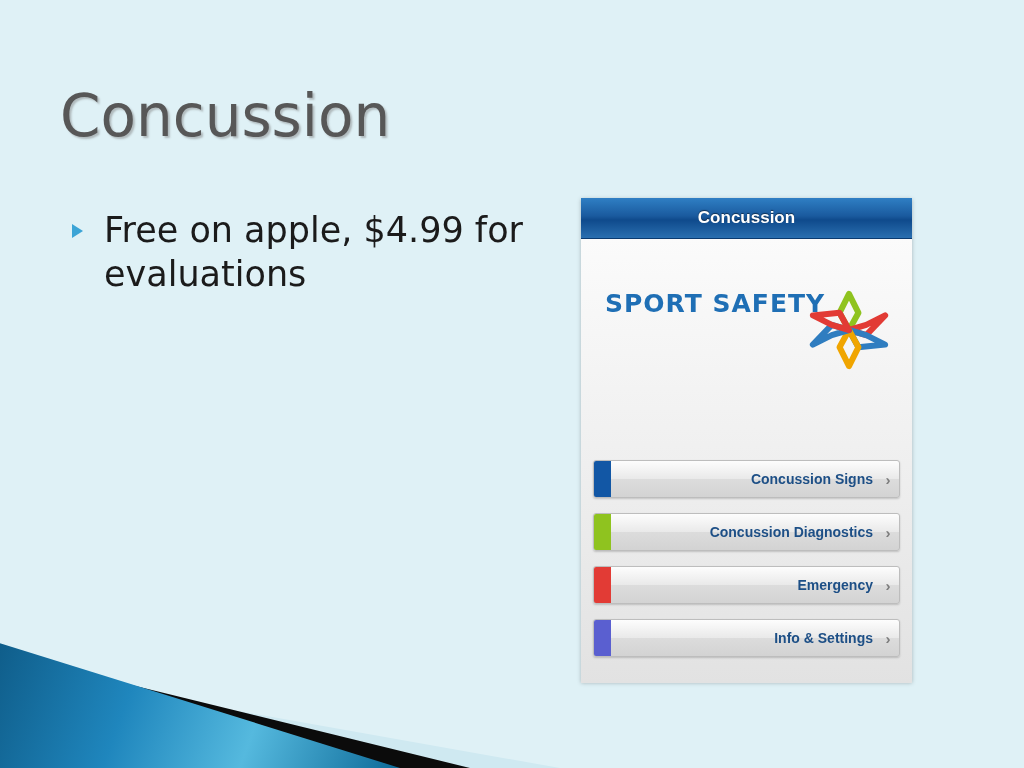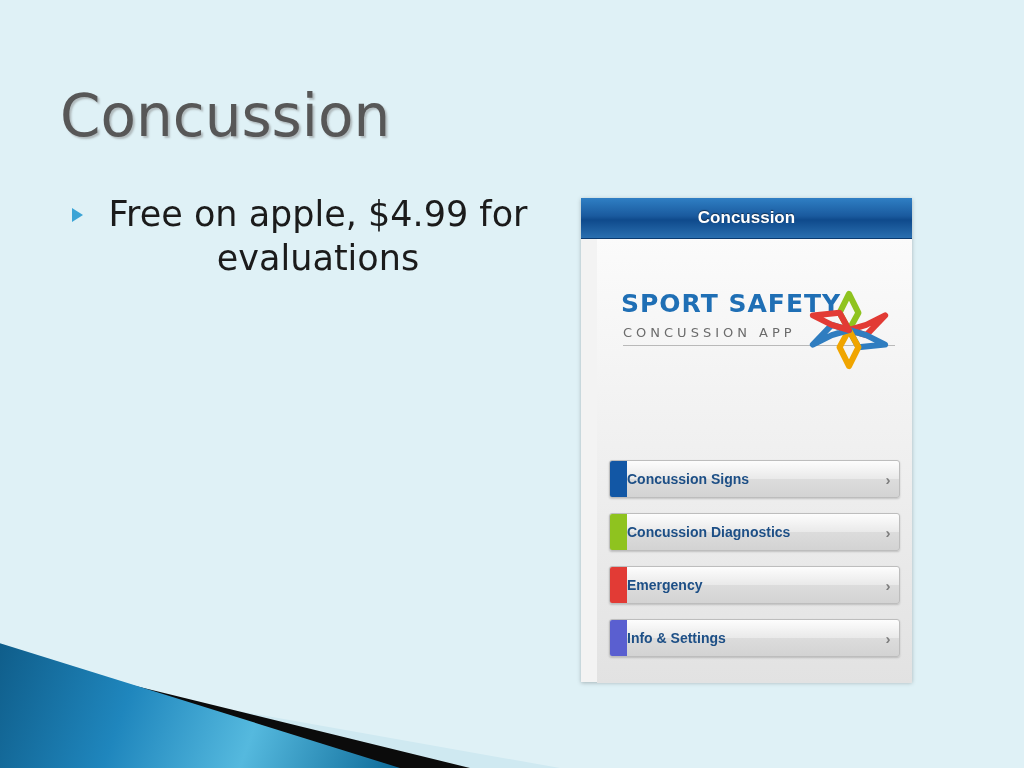--- a/index.html
+++ b/index.html
@@ -63,26 +63,25 @@
     font-family: "DejaVu Sans", sans-serif;
     font-weight: normal;
     letter-spacing: 0px;
     text-shadow: 2px 2px 2px rgba(120,120,120,0.45);
   }
 
   
   .bullet-list {
     position: absolute;
     left: 62px;
-    top: 192px;
+    top: 208px;
     width: 470px;
     list-style: none;
     margin: 0;
     padding: 0;
-    text-align: center;
   }
   .bullet-item {
     position: relative;
     padding-left: 42px;
     margin-bottom: 4px;
     font-size: 35px;
     line-height: 44px;
     color: #1b1b1b;
     font-family: "DejaVu Sans", sans-serif;
   }
@@ -120,21 +119,20 @@
     font-size: 17px;
     font-weight: bold;
     text-shadow: 0 -1px 1px rgba(0,0,0,0.5);
   }
   .phone-body {
     position: relative;
     height: 444px;
     background: linear-gradient(180deg, #fbfbfb 0%, #eeeeee 55%, #e2e2e2 100%);
     padding: 0 12px;
     box-sizing: border-box;
-    margin-left: 16px;
   }
 
   
   .logo-area {
     position: relative;
     height: 185px;
     padding-top: 52px;
     box-sizing: border-box;
   }
   .logo-text {
@@ -190,21 +188,21 @@
     box-shadow: 0 1px 2px rgba(0,0,0,0.18);
     overflow: hidden;
   }
   .menu-swatch {
     width: 17px;
     height: 100%;
     flex: 0 0 17px;
   }
   .menu-label {
     flex: 1 1 auto;
-    text-align: left;
+    text-align: right;
     font-size: 14px;
     font-weight: bold;
     color: #1d4f86;
     padding-right: 4px;
   }
   .menu-chevron {
     flex: 0 0 22px;
     color: #7d7d7d;
     font-size: 15px;
     font-weight: bold;
@@ -226,21 +224,20 @@
 <div class="phone">
   <div class="phone-titlebar">
     <span class="phone-title">Concussion</span>
   </div>
   <div class="phone-body">
 
     <div class="logo-area">
       <div class="logo-text">
         <div class="logo-line1">SPORT SAFETY</div>
       </div>
-      <div class="logo-sub">CONCUSSION APP</div>
 
       <svg class="star-icon" viewBox="0 0 100 100">
         <g stroke-width="7" fill="none" stroke-linejoin="round">
           <path d="M50 8 L61 30 L50 50 L39 30 Z" stroke="#8fc31f"></path>
           <path d="M92 33 L70 44 L50 50 L70 56 Z" stroke="#e23b35"></path>
           <path d="M92 67 L70 56 L50 50 L61 70 Z" stroke="#2f7dc0"></path>
           <path d="M50 92 L39 70 L50 50 L61 70 Z" stroke="#f0a500"></path>
           <path d="M8 67 L30 56 L50 50 L30 44 Z" stroke="#2f7dc0"></path>
           <path d="M8 33 L30 44 L50 50 L39 30 Z" stroke="#e23b35"></path>
         </g>

